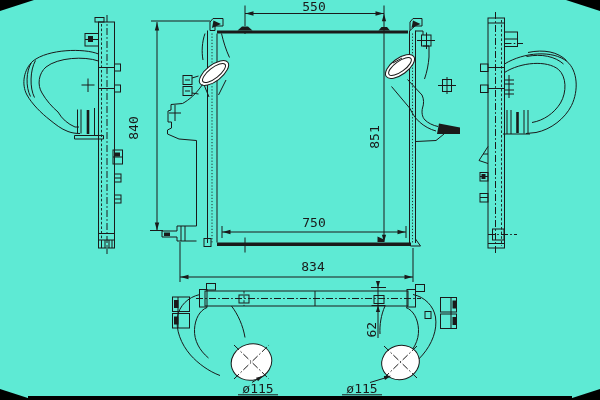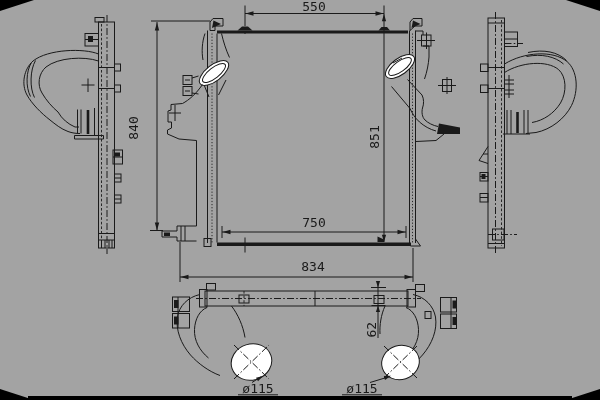--- a/index.html
+++ b/index.html
@@ -1,17 +1,17 @@
 <!DOCTYPE html>
 <html><head>
 <meta charset="utf-8">
 <style>
   html,body { margin:0; padding:0; background:#888; }
   .stage {
-    width:600px; height:400px; background:#a3a3a3; position:relative;
+    width:600px; height:400px; background:#5eead4; position:relative;
     overflow:hidden; margin:0 auto;
     font-family:"DejaVu Sans Mono", monospace;
   }
   svg { display:block; }
   .s  { stroke:#1a1a1a; fill:none; stroke-width:1; }
   .sw { stroke:#1a1a1a; fill:#ffffff; stroke-width:1; }
   .f  { fill:#1a1a1a; stroke:none; }
   .thk{ stroke-width:2.6; }
   .dd { stroke-dasharray:7 2.2 1.6 2.2; }   
   .dt { stroke-dasharray:1.2 1.9; stroke-width:.9; } 

